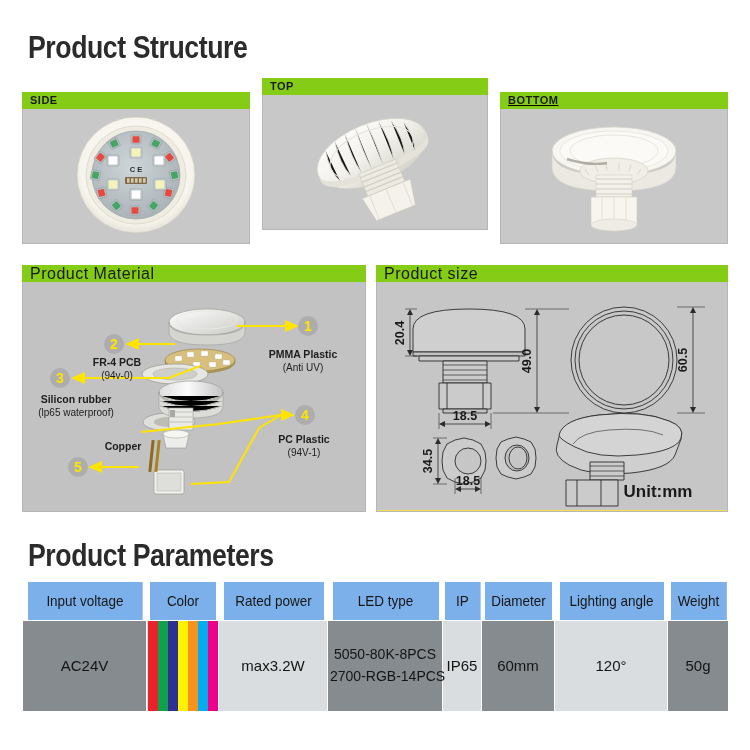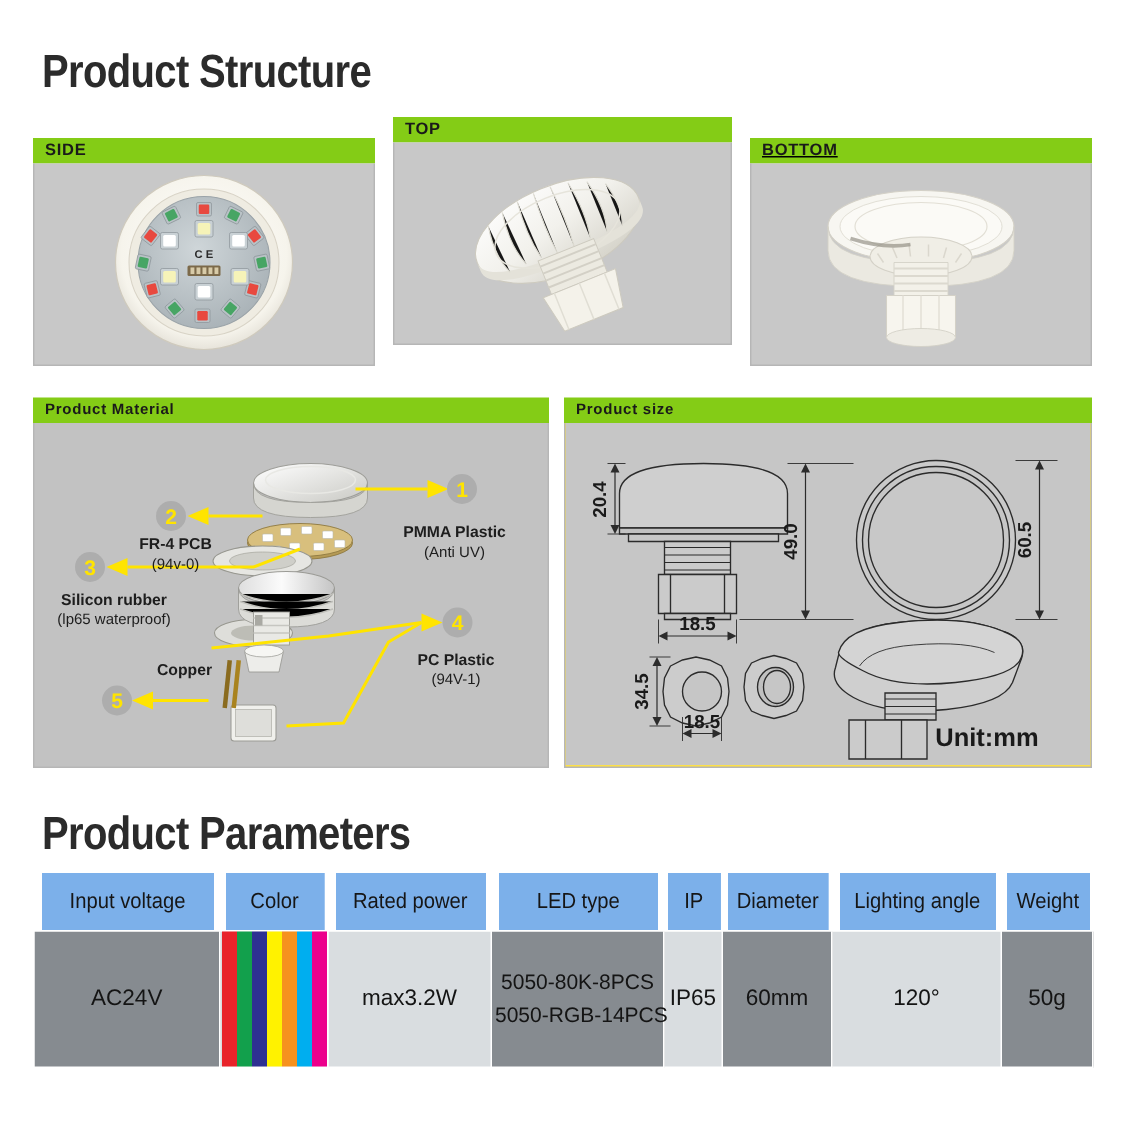--- a/index.html
+++ b/index.html
@@ -45,21 +45,21 @@
     color: #1a1a1a;
     font-size: 11px;
     font-weight: bold;
     letter-spacing: 0.5px;
     padding: 3px 0 3px 8px;
     box-sizing: border-box;
     height: 17px;
     line-height: 11px;
     white-space: nowrap;
   }
-  .panel-head.mixed { font-weight: bold; font-size: 10px; }
+  .panel-head.mixed { font-weight: normal; font-size: 16px; }
   .panel-body {
     background: #c6c6c6;
     box-sizing: border-box;
     border: 1px solid #b6b6b6;
     border-top: none;
     position: relative;
     overflow: hidden;
   }
 
   
@@ -536,21 +536,21 @@
               <i style="background: rgb(246, 146, 30);"></i>
               <i style="background: rgb(0, 174, 239);"></i>
               <i style="background: rgb(236, 0, 140);"></i>
             </div>
         </td>
         <td class="light">
           <span class="cellline">max3.2W</span>
         </td>
         <td class="dark led">
           <span class="cellline">5050-80K-8PCS</span>
-          <span class="cellline">5050-RGB-14PCS</span>
+          <span class="cellline">2700-RGB-14PCS</span>
         </td>
         <td class="light">
           <span class="cellline">IP65</span>
         </td>
         <td class="dark">
           <span class="cellline">60mm</span>
         </td>
         <td class="light">
           <span class="cellline">120°</span>
         </td>

